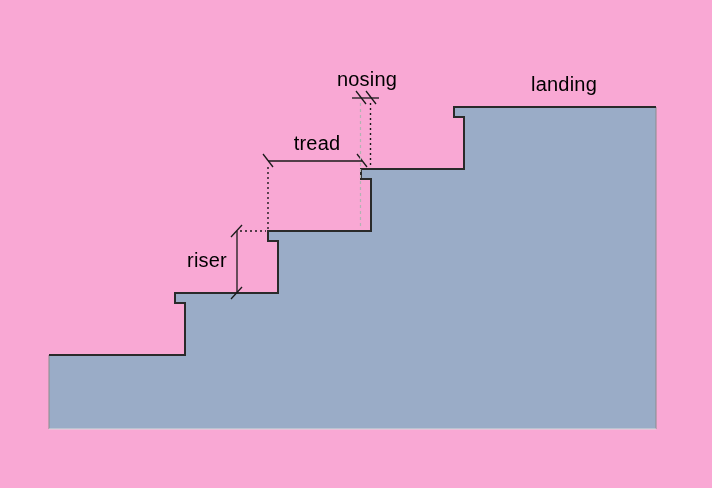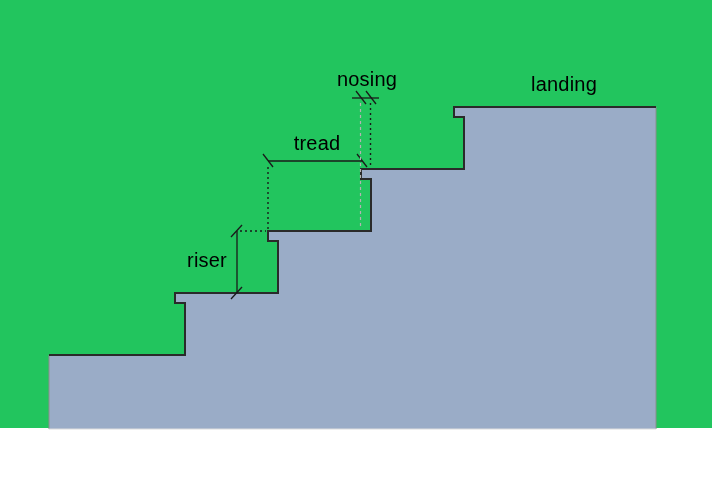--- a/index.html
+++ b/index.html
@@ -2,21 +2,21 @@
 <html><head>
 <meta charset="utf-8">
 <style>
   html,body{margin:0;padding:0;}
   body{
     width:712px;height:488px;
     background:#ffffff;
     font-family:"Liberation Sans", sans-serif;
     overflow:hidden;
   }
-  #stage{position:relative;width:712px;height:428px;background:#22c55e;}
+  #stage{position:relative;width:712px;height:488px;background:#f9a8d4;}
   svg{display:block;}
   text.dim-label{
     font-family:"Liberation Sans", sans-serif;
     font-size:20px;
     font-weight:500;
     letter-spacing:0.2px;
     fill:#000000;
   }
 </style>
 </head>

